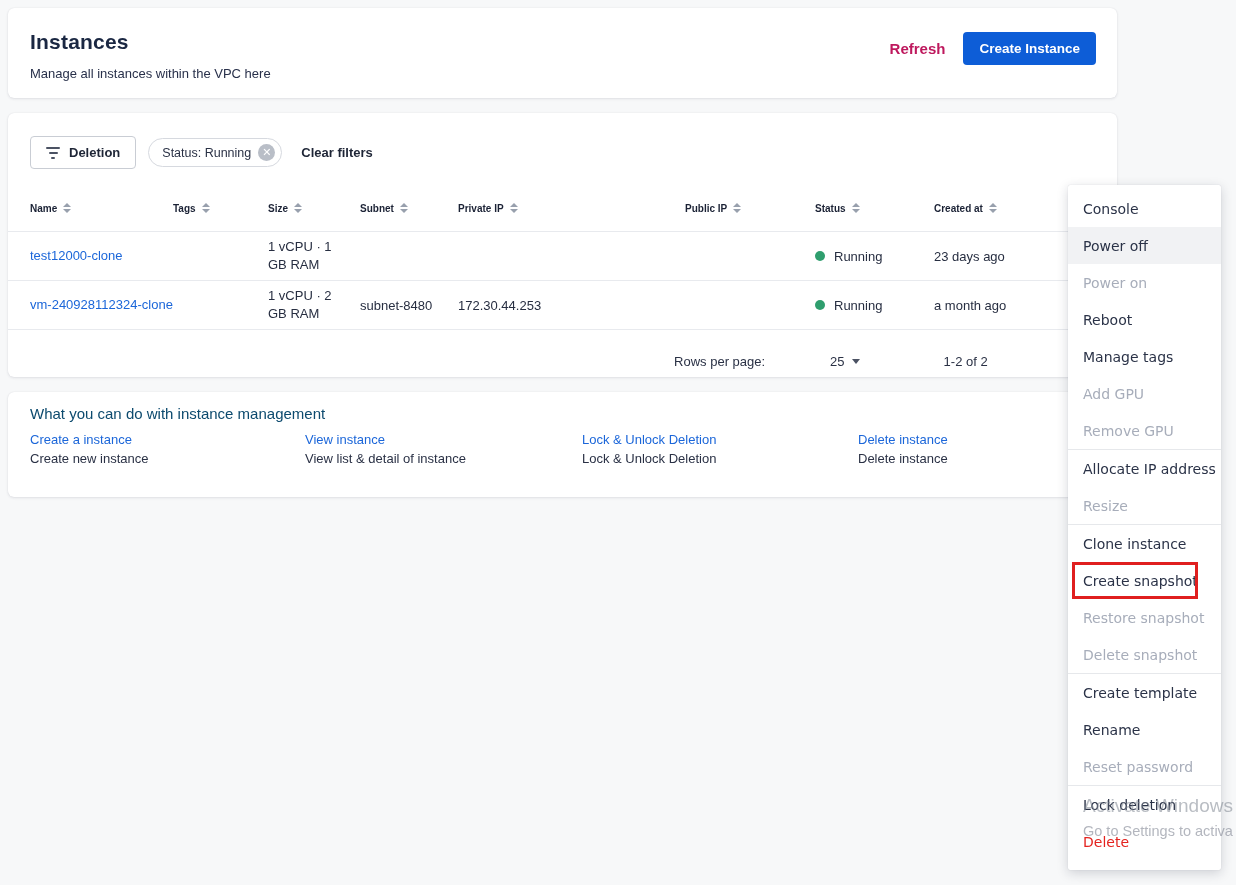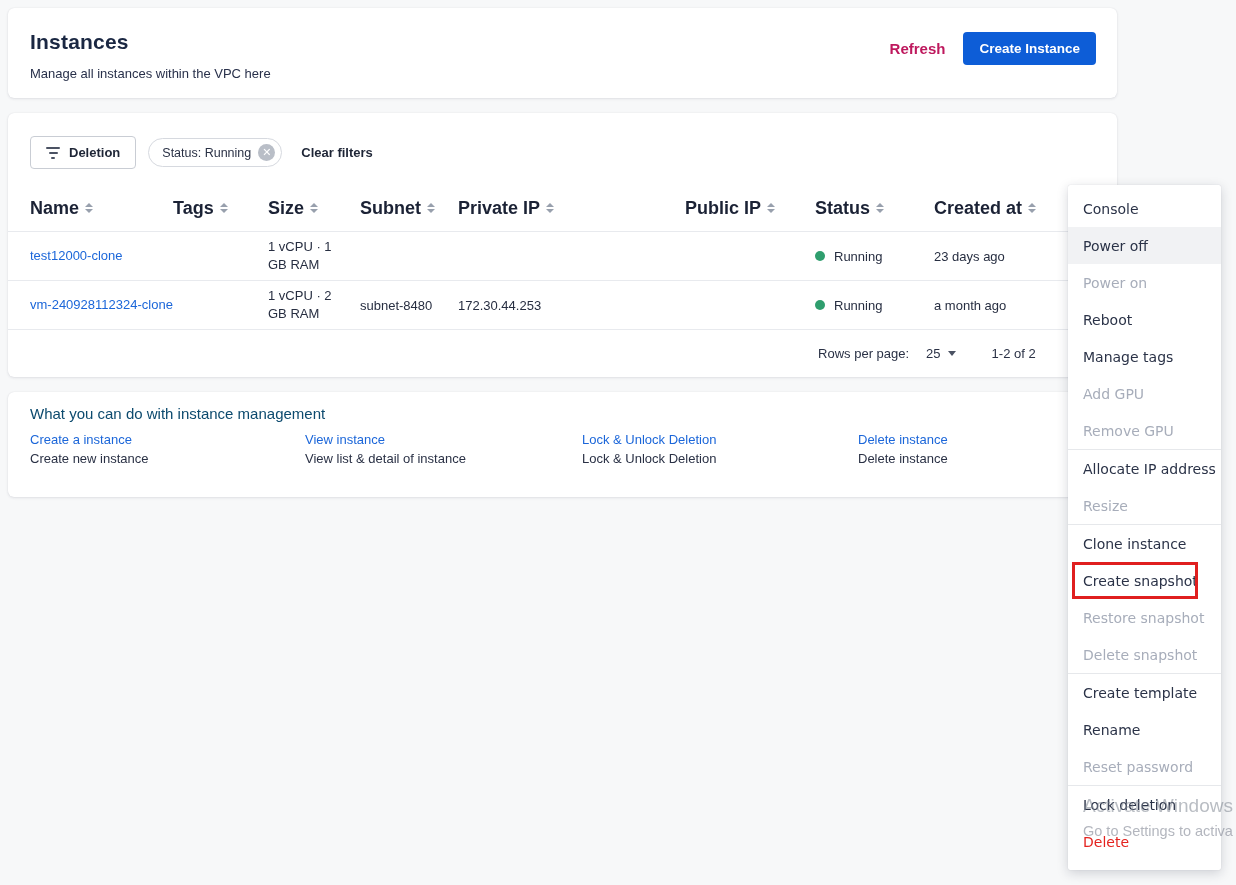--- a/index.html
+++ b/index.html
@@ -30,32 +30,32 @@
   .filter-icon { display:inline-flex; flex-direction:column; gap:3px; align-items:center; }
   .filter-icon i { display:block; height:2px; background:#4b5263; border-radius:1px; }
   .filter-icon i:nth-child(1){ width:14px; }
   .filter-icon i:nth-child(2){ width:9px; }
   .filter-icon i:nth-child(3){ width:4px; }
   .chip { display:flex; align-items:center; gap:7px; border:1px solid #d6d9df; border-radius:15px; padding:5px 6px 5px 13px; margin-left:12px; font-size:12.5px; color:#2a3145; background:#fff; }
   .chip-x { width:17px; height:17px; border-radius:50%; background:#b9bec7; color:#fff; font-size:11px; line-height:17px; text-align:center; cursor:pointer; }
   .clear-btn { background:none; border:none; font-family:Liberation Sans, sans-serif; font-size:13px; font-weight:700; color:#1e2536; margin-left:19px; cursor:pointer; }
   .grid { display:grid; grid-template-columns:143px 95px 92px 98px 227px 130px 119px 1fr; padding:0 22px; align-items:center; }
   .thead { position:absolute; top:72px; left:0; right:0; height:47px; border-bottom:1px solid #e8eaee; }
-  .th { display:flex; align-items:center; gap:6px; font-size:18px; font-weight:700; color:#1b2235; }
+  .th { display:flex; align-items:center; gap:6px; font-size:10px; font-weight:700; color:#1b2235; }
   .sort { display:inline-flex; flex-direction:column; gap:2px; }
   .sort b { width:0; height:0; border-left:4px solid transparent; border-right:4px solid transparent; }
   .sort .up { border-bottom:4px solid #98a0ad; }
   .sort .dn { border-top:4px solid #98a0ad; }
   .trow { position:absolute; left:0; right:0; height:49px; border-bottom:1px solid #e8eaee; font-size:13px; color:#272e41; }
   .row-0 { top:119px; } .row-1 { top:168px; }
   .cell-name a { color:#1b66d9; text-decoration:none; cursor:pointer; display:block; line-height:18px; }
   .cell-size span { display:block; width:64px; line-height:18px; }
   .cell-status { display:flex; align-items:center; gap:9px; }
   .status-dot { width:10px; height:10px; border-radius:50%; background:#2f9e6e; }
-  .pagination { position:absolute; left:0; right:0; top:217px; height:47px; display:flex; align-items:center; justify-content:flex-end; font-size:13px; color:#2a3145; padding-right:30px; }
+  .pagination { position:absolute; left:0; right:0; top:209px; height:47px; display:flex; align-items:flex-end; justify-content:flex-end; font-size:13px; color:#2a3145; padding-right:30px;gap:48px; }
   .rpp { display:flex; align-items:center; gap:7px; margin-left:17px; cursor:pointer; }
   .caret { width:0; height:0; border-left:4.5px solid transparent; border-right:4.5px solid transparent; border-top:5px solid #4b5263; display:inline-block; }
   .range { margin-left:36px; }
   .page-prev { margin-left:45px; color:#c3c7ce; font-size:19px; line-height:1; cursor:default; user-select:none; }
   
   .help-card { top:392px; height:105px; }
   .help-title { position:absolute; left:22px; top:13px; font-size:15px; color:#0c4a6e; }
   .help-col { position:absolute; top:38px; font-size:13px; line-height:19px; }
   .help-col a { color:#1b66d9; text-decoration:none; cursor:pointer; }
   .help-col .desc { color:#2a3145; }

